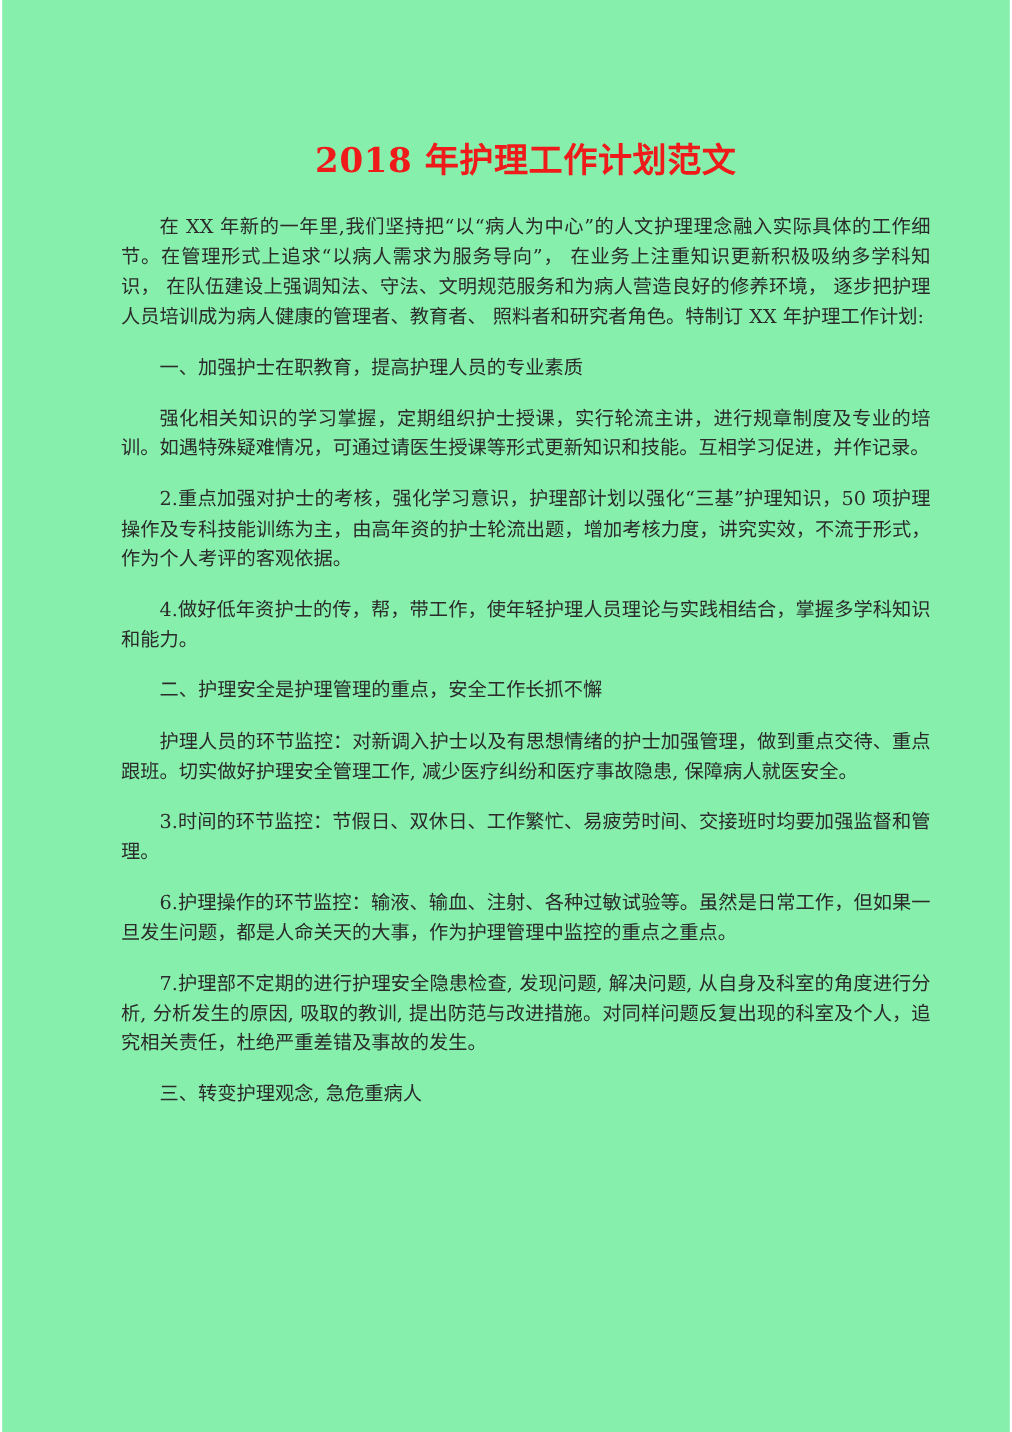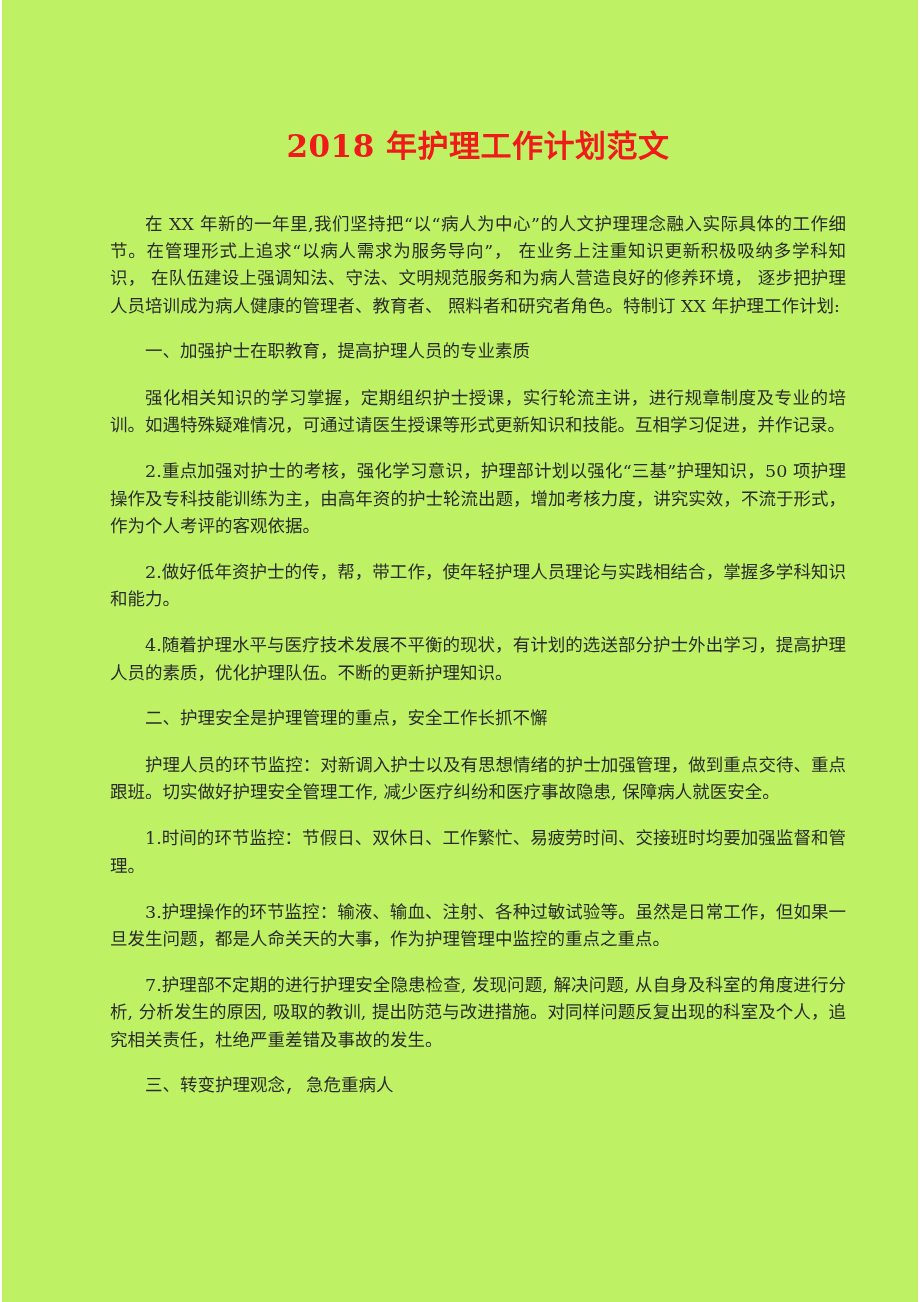--- a/index.html
+++ b/index.html
@@ -9,21 +9,21 @@
     background: #ffffff;
   }
   body {
     font-family: "DejaVu Serif", "Liberation Serif", serif;
   }
   .page {
     position: relative;
     width: 920px;
     height: 1302px;
     margin: 0 auto;
-    background: #bef264;
+    background: #86efac;
     overflow: hidden;
     box-sizing: border-box;
   }
   .edge-rule {
     position: absolute;
     top: 0;
     bottom: 0;
     width: 2px;
     background: #ffffff;
   }
@@ -46,40 +46,39 @@
     font-size: 31px;
     line-height: 40px;
     letter-spacing: 0.5px;
     text-align: center;
     padding-top: 126px;
     padding-bottom: 0;
     white-space: nowrap;
   }
 
   .body-block {
-    margin-top: 45px;
+    margin-top: 28px;
   }
 
   p.para {
     margin: 0 0 0 0;
     padding: 0;
     color: #2b2b2b;
     font-size: 17.5px;
     line-height: 27.2px;
     text-align: justify;
     text-justify: inter-ideograph;
     text-indent: 2em;
     font-family: "DejaVu Serif", "Liberation Serif", serif;
   }
   p.para + p.para {
     margin-top: 19px;
   }
   p.para.heading {
     text-indent: 2em;
-    font-family: Liberation Mono, monospace;
   }
 </style>
 </head>
 <body>
 
 <div class="page">
 
   <div class="edge-rule left"></div>
   <div class="edge-rule right"></div>
 
@@ -90,32 +89,31 @@
     <div class="body-block">
 
       <p class="para">在 XX 年新的一年里,我们坚持把“以“病人为中心”的人文护理理念融入实际具体的工作细节。在管理形式上追求“以病人需求为服务导向”， 在业务上注重知识更新积极吸纳多学科知识， 在队伍建设上强调知法、守法、文明规范服务和为病人营造良好的修养环境， 逐步把护理人员培训成为病人健康的管理者、教育者、 照料者和研究者角色。特制订 XX 年护理工作计划:</p>
 
       <p class="para heading">一、加强护士在职教育，提高护理人员的专业素质</p>
 
       <p class="para">强化相关知识的学习掌握，定期组织护士授课，实行轮流主讲，进行规章制度及专业的培训。如遇特殊疑难情况，可通过请医生授课等形式更新知识和技能。互相学习促进，并作记录。</p>
 
       <p class="para">2.重点加强对护士的考核，强化学习意识，护理部计划以强化“三基”护理知识，50 项护理操作及专科技能训练为主，由高年资的护士轮流出题，增加考核力度，讲究实效，不流于形式，作为个人考评的客观依据。</p>
 
-      <p class="para">2.做好低年资护士的传，帮，带工作，使年轻护理人员理论与实践相结合，掌握多学科知识和能力。</p>
+      <p class="para">4.做好低年资护士的传，帮，带工作，使年轻护理人员理论与实践相结合，掌握多学科知识和能力。</p>
 
-      <p class="para">4.随着护理水平与医疗技术发展不平衡的现状，有计划的选送部分护士外出学习，提高护理人员的素质，优化护理队伍。不断的更新护理知识。</p>
 
       <p class="para heading">二、护理安全是护理管理的重点，安全工作长抓不懈</p>
 
       <p class="para">护理人员的环节监控：对新调入护士以及有思想情绪的护士加强管理，做到重点交待、重点跟班。切实做好护理安全管理工作, 减少医疗纠纷和医疗事故隐患, 保障病人就医安全。</p>
 
 
-      <p class="para">1.时间的环节监控：节假日、双休日、工作繁忙、易疲劳时间、交接班时均要加强监督和管理。</p>
+      <p class="para">3.时间的环节监控：节假日、双休日、工作繁忙、易疲劳时间、交接班时均要加强监督和管理。</p>
 
-      <p class="para">3.护理操作的环节监控：输液、输血、注射、各种过敏试验等。虽然是日常工作，但如果一旦发生问题，都是人命关天的大事，作为护理管理中监控的重点之重点。</p>
+      <p class="para">6.护理操作的环节监控：输液、输血、注射、各种过敏试验等。虽然是日常工作，但如果一旦发生问题，都是人命关天的大事，作为护理管理中监控的重点之重点。</p>
 
       <p class="para">7.护理部不定期的进行护理安全隐患检查, 发现问题, 解决问题, 从自身及科室的角度进行分析, 分析发生的原因, 吸取的教训, 提出防范与改进措施。对同样问题反复出现的科室及个人，追究相关责任，杜绝严重差错及事故的发生。</p>
 
       <p class="para heading">三、转变护理观念, 急危重病人</p>
 
 
     </div>
   </div>
 </div>
 

